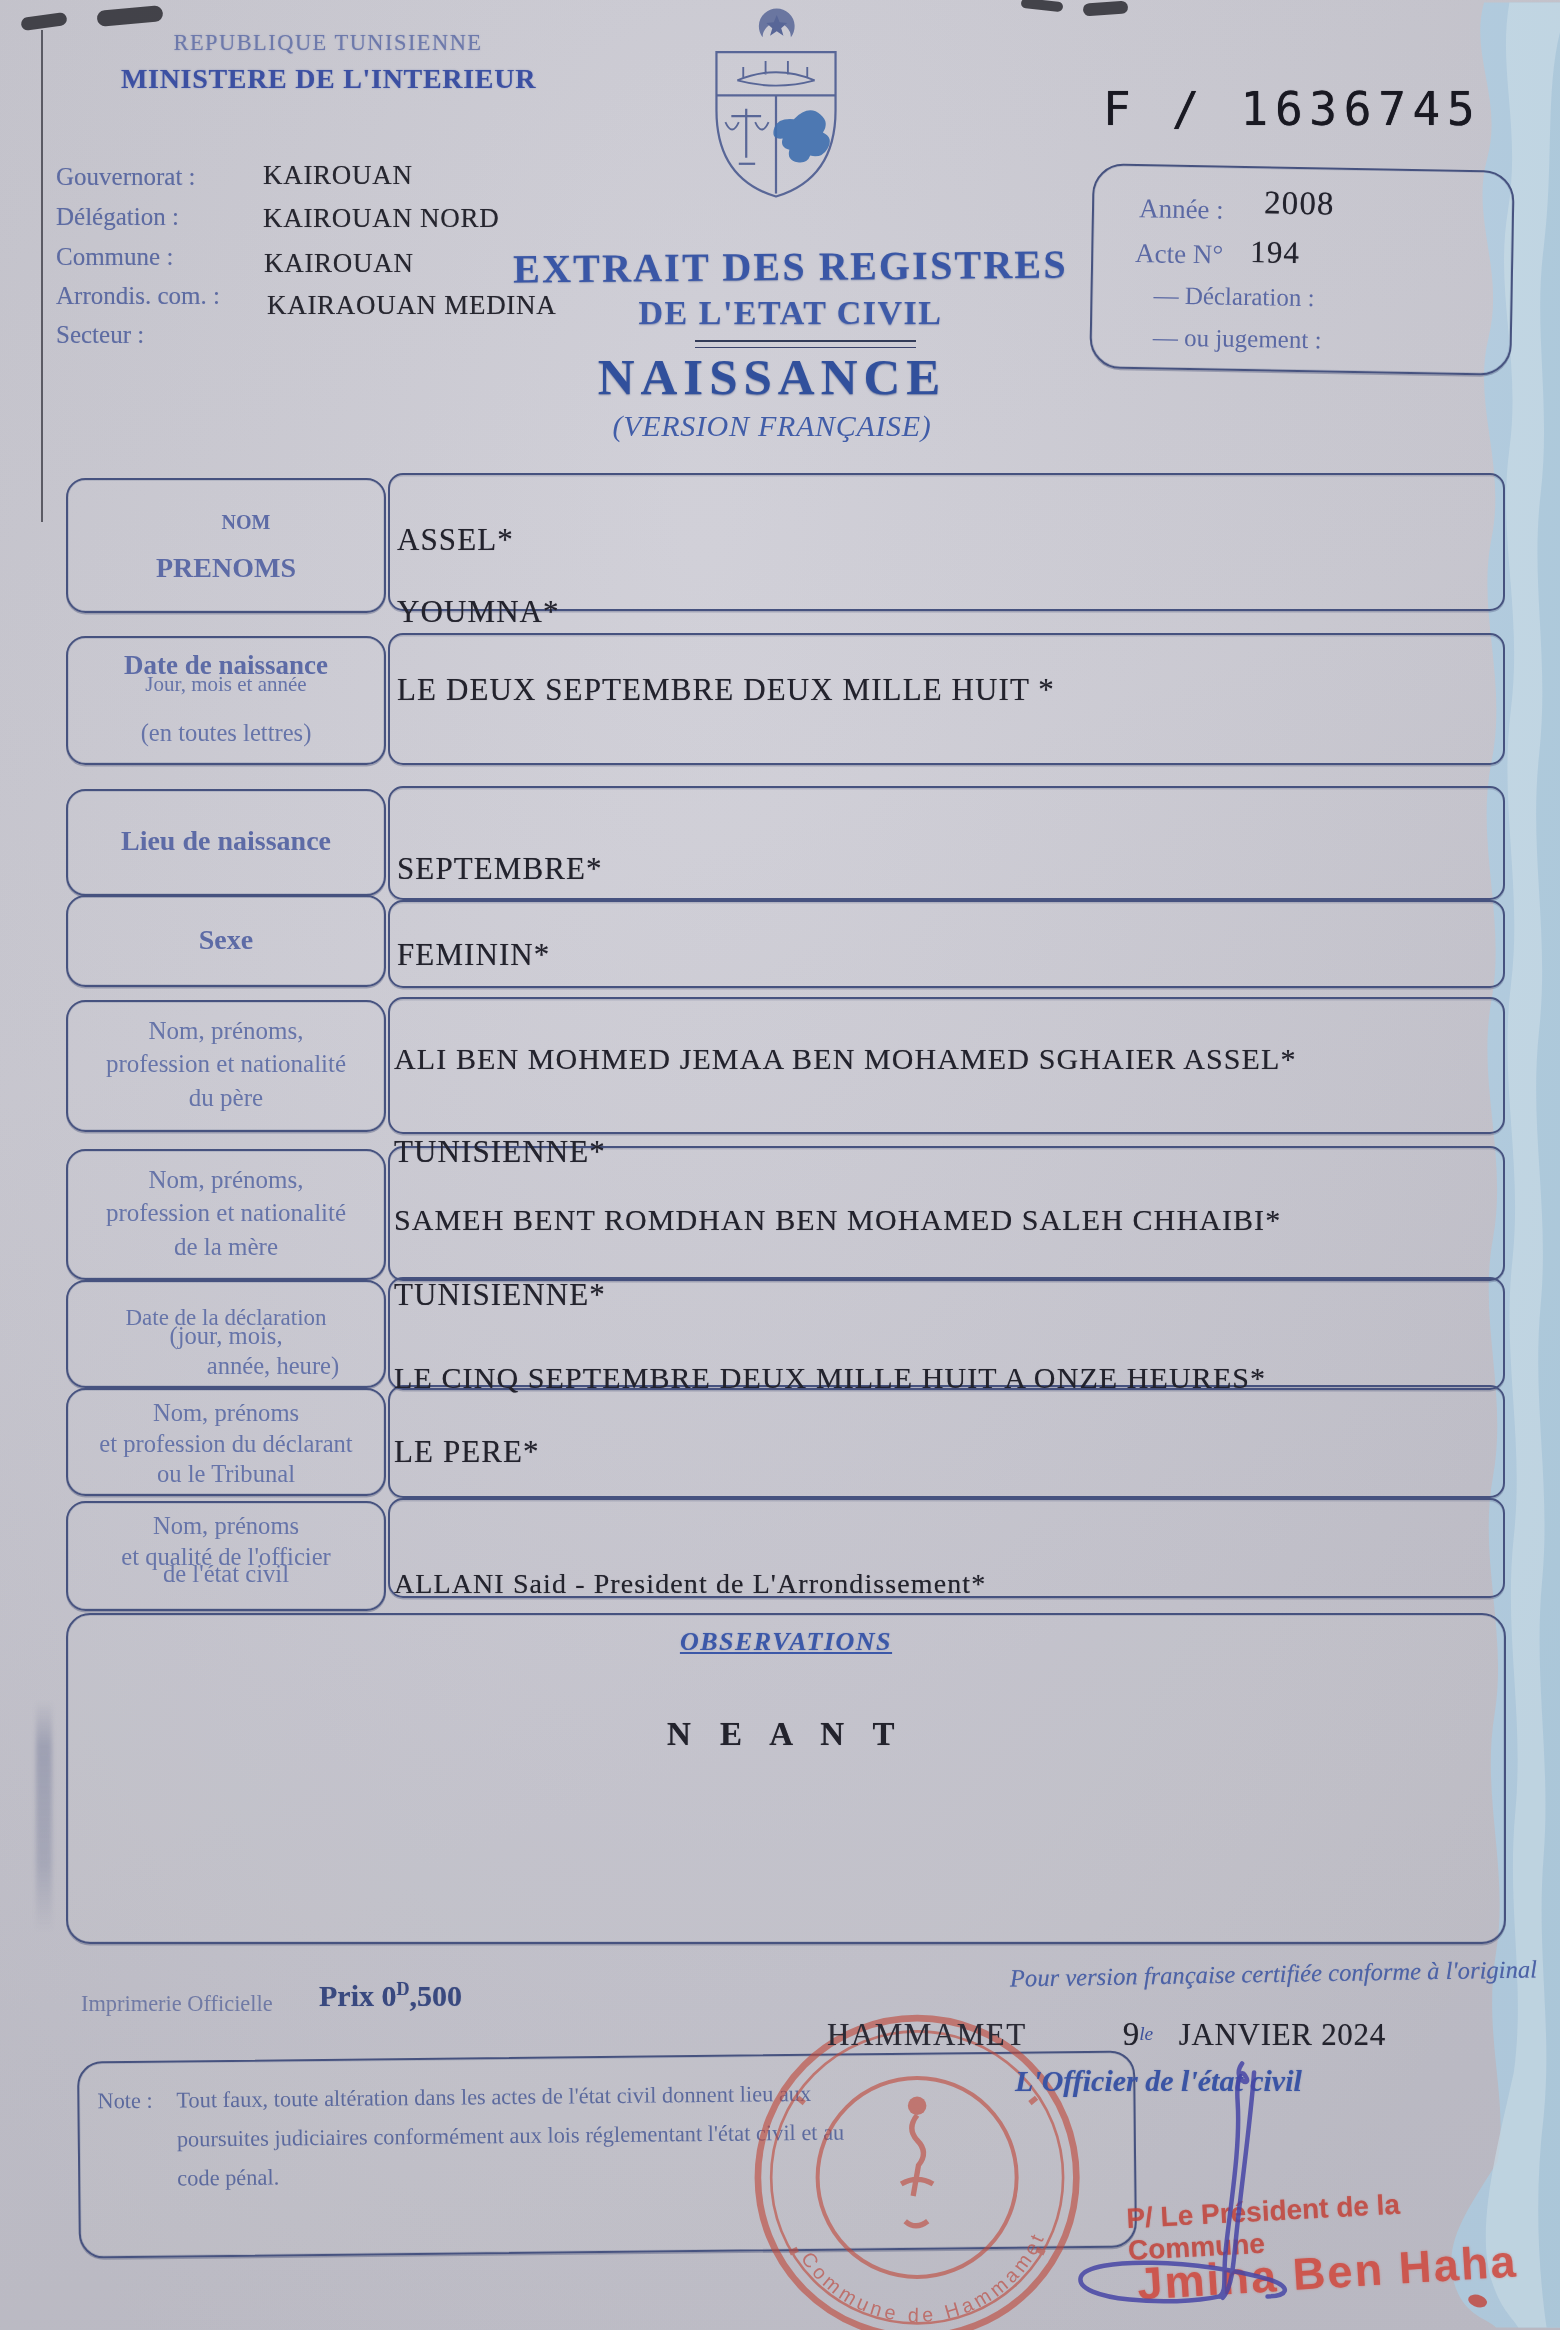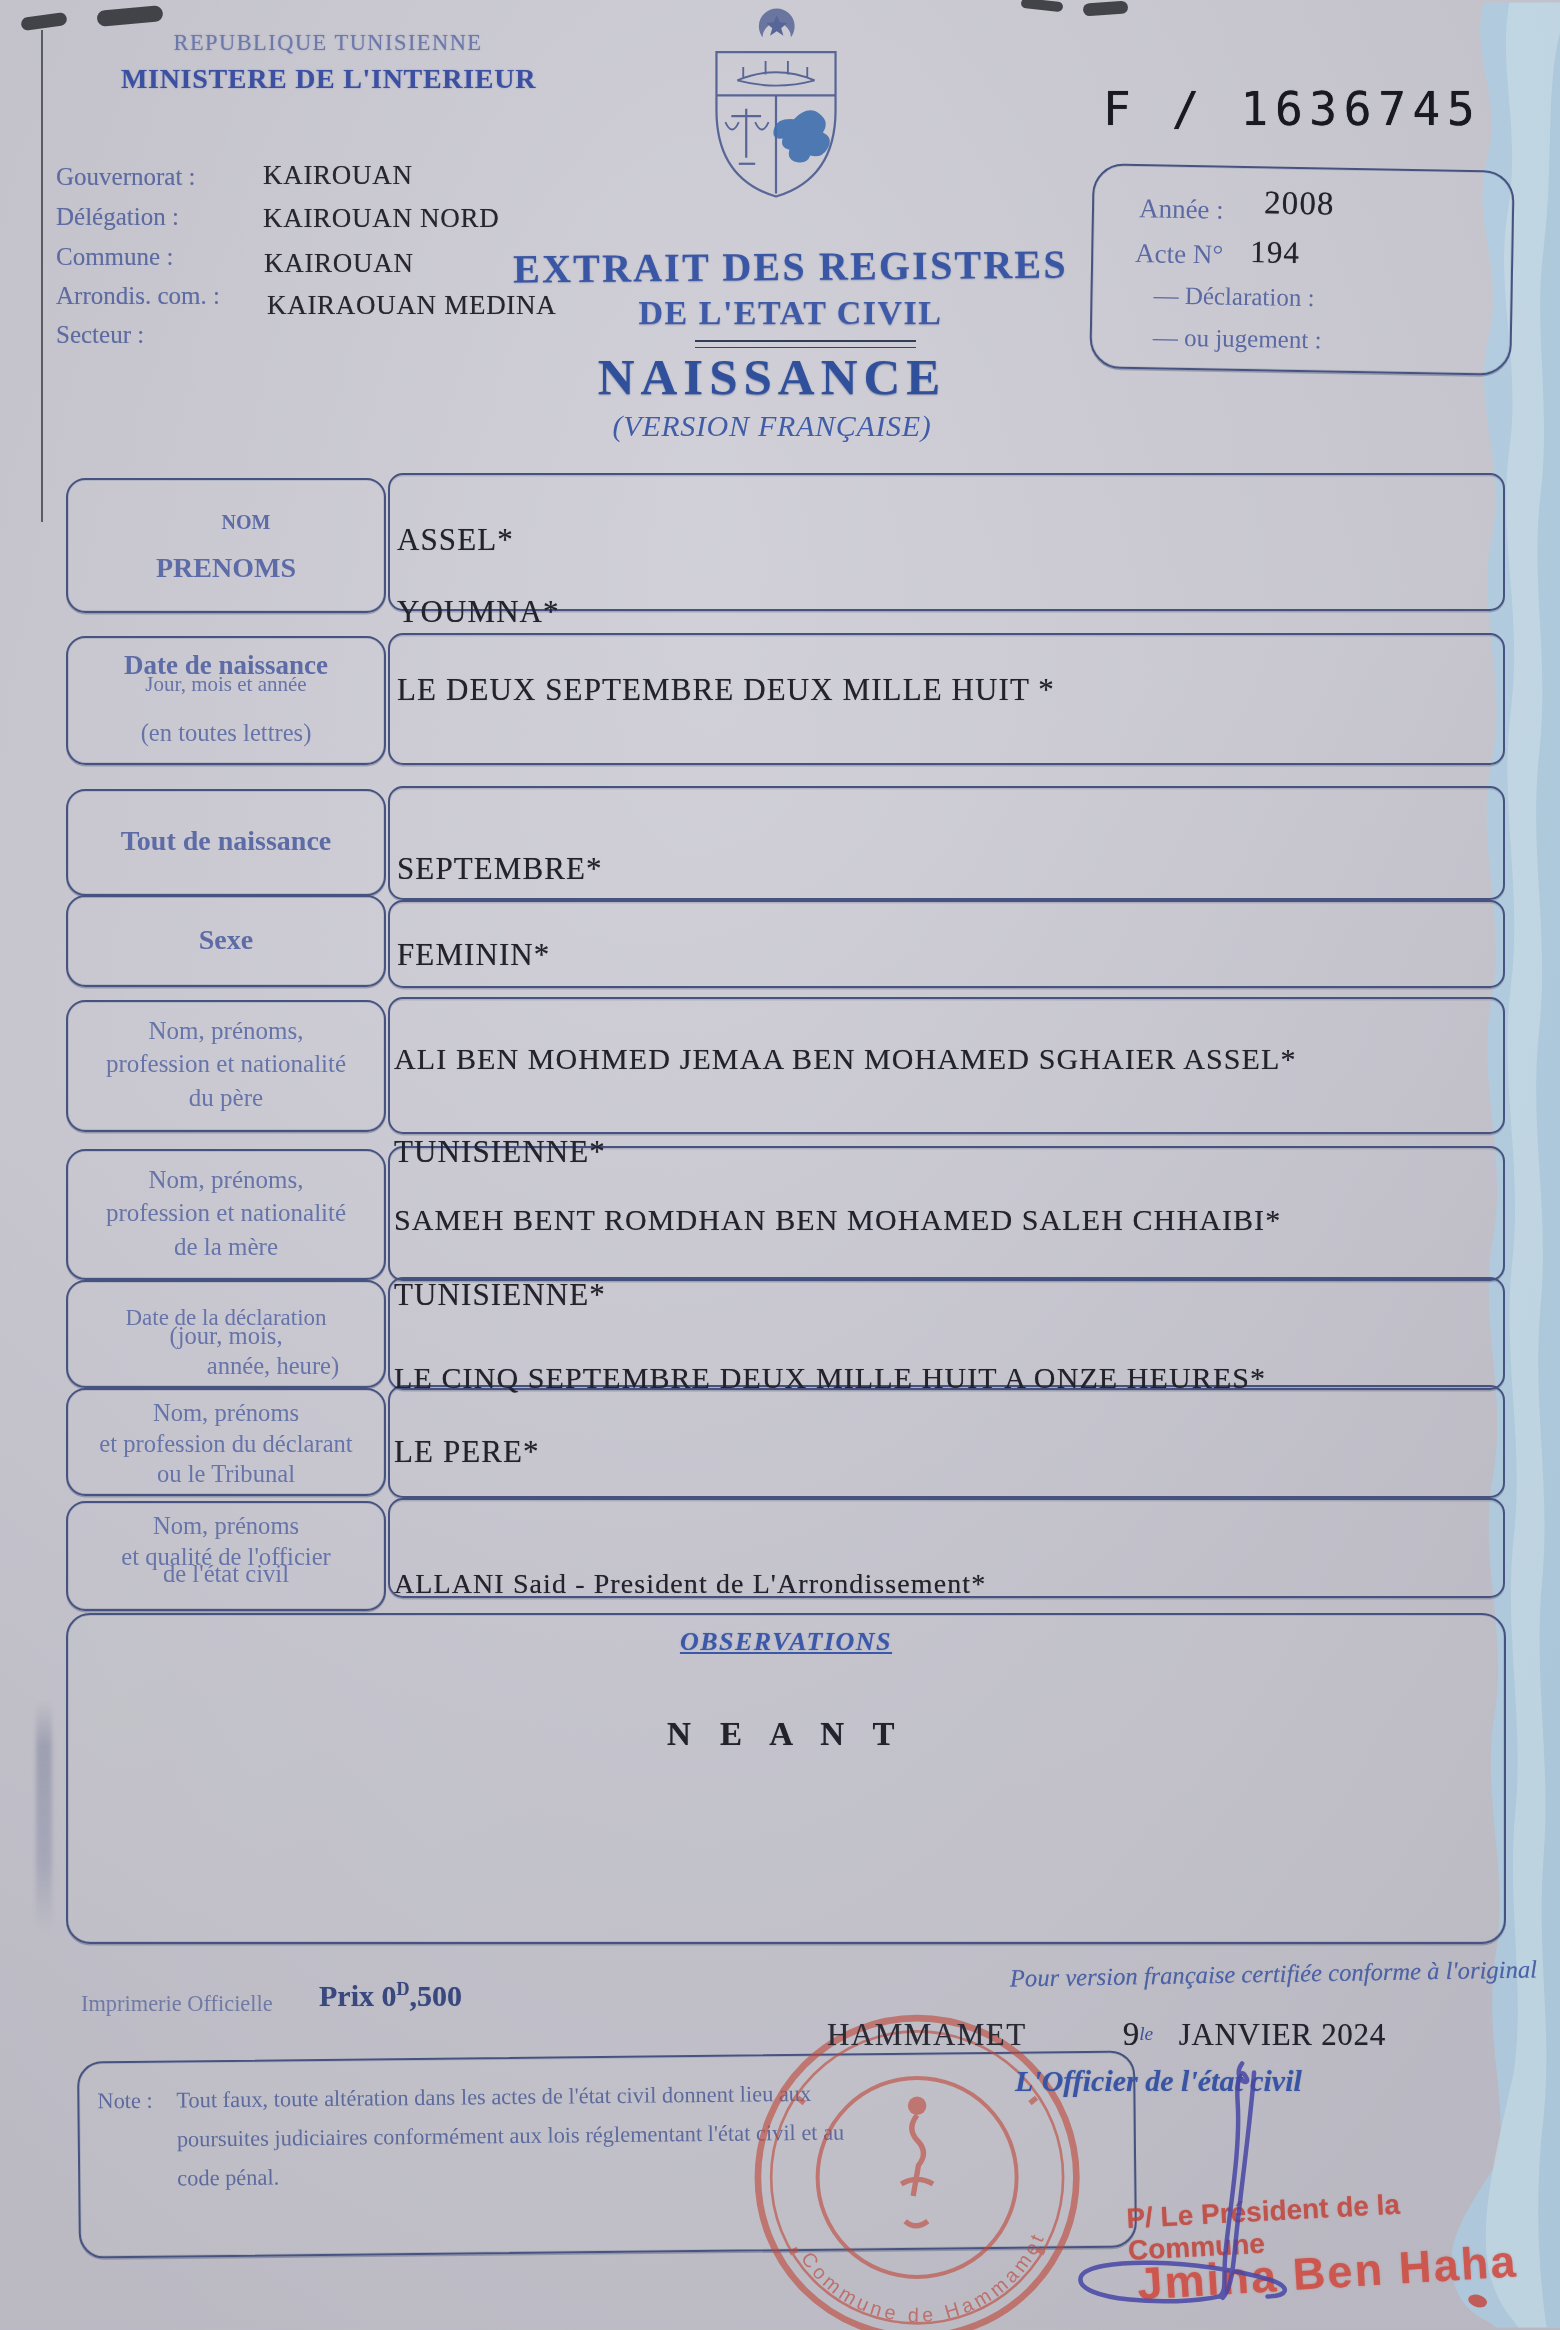--- a/index.html
+++ b/index.html
@@ -89,21 +89,21 @@
   <div class="abs box" style="left:66px;top:478px;width:316px;height:131px;">
     <div class="abs lbl" style="left:0;width:100%;top:31px;font-size:20px;margin-left:20px;">NOM</div>
     <div class="abs lbl" style="left:0;width:100%;top:72px;font-size:28px;">PRENOMS</div>
   </div>
   <div class="abs box" style="left:66px;top:636px;width:316px;height:125px;">
     <div class="abs lbl" style="left:0;width:100%;top:12px;font-size:27px;">Date de naissance</div>
     <div class="abs lbl-light" style="left:0;width:100%;top:34px;font-size:21px;">Jour, mois et année</div>
     <div class="abs lbl-light" style="left:0;width:100%;top:81px;font-size:24.6px;">(en toutes lettres)</div>
   </div>
   <div class="abs box" style="left:66px;top:789px;width:316px;height:103px;">
-    <div class="abs lbl" style="left:0;width:100%;top:34px;font-size:28px;">Tout de naissance</div>
+    <div class="abs lbl" style="left:0;width:100%;top:34px;font-size:28px;">Lieu de naissance</div>
   </div>
   <div class="abs box" style="left:66px;top:895px;width:316px;height:88px;">
     <div class="abs lbl" style="left:0;width:100%;top:27px;font-size:28px;">Sexe</div>
   </div>
   <div class="abs box" style="left:66px;top:1000px;width:316px;height:128px;">
     <div class="abs lbl-light" style="left:0;width:100%;top:15px;font-size:25px;">Nom, prénoms,</div>
     <div class="abs lbl-light" style="left:0;width:100%;top:48px;font-size:25px;">profession et nationalité</div>
     <div class="abs lbl-light" style="left:0;width:100%;top:82px;font-size:25px;">du père</div>
   </div>
   <div class="abs box" style="left:66px;top:1149px;width:316px;height:127px;">

